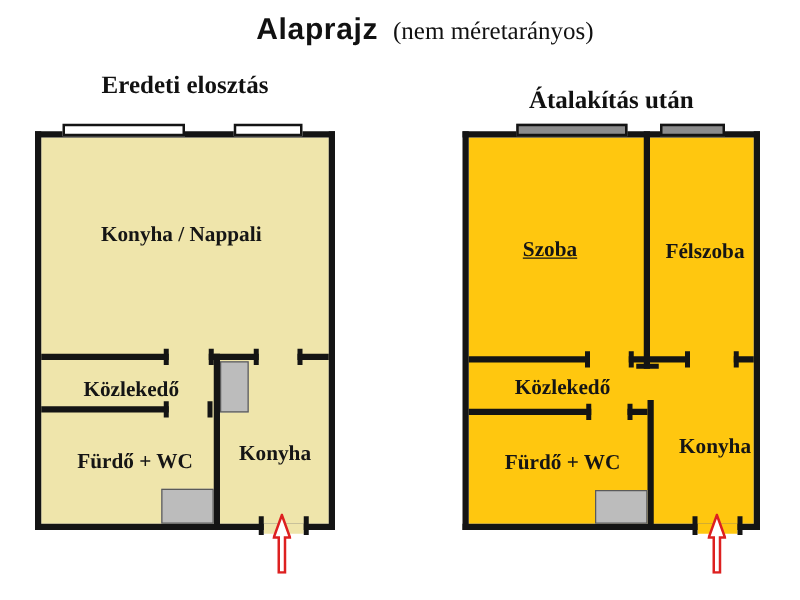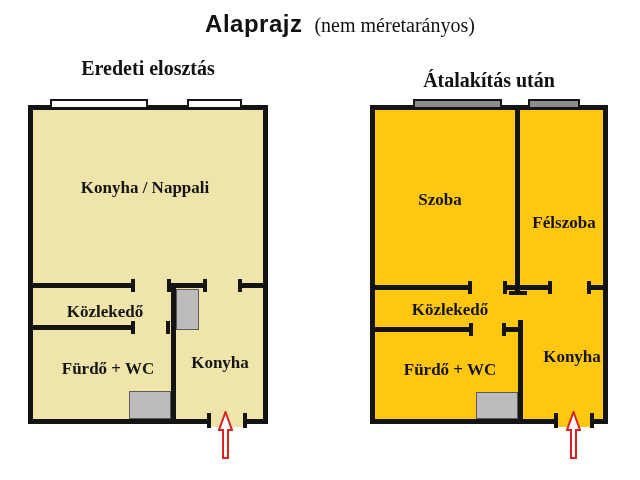--- a/index.html
+++ b/index.html
@@ -109,20 +109,20 @@
     <div class="jamb" style="left:502px;top:323px;width:4px;height:13px;"></div>
 
     <div class="wall" style="left:518px;top:320px;width:5px;height:104px;"></div>
 
     <div class="fixture" style="left:476px;top:392px;width:42px;height:27px;"></div>
 
     <svg class="arrow" style="left:566px;top:411px;" width="15" height="48" viewBox="0 0 15 48">
       <polygon points="7.5,1 14,19 10,19 10,47 5,47 5,19 1,19" fill="#ffffff" stroke="#dd2020" stroke-width="2"></polygon>
     </svg>
 
-    <div class="room-label" style="left:440px;top:200px;">Szoba</div>
-    <div class="room-label" style="left:564px;top:201px;margin-top:22px;">Félszoba</div>
+    <div class="room-label" style="left:440px;top:200px;text-decoration:underline;">Szoba</div>
+    <div class="room-label" style="left:564px;top:201px;">Félszoba</div>
     <div class="room-label" style="left:450px;top:310px;">Közlekedő</div>
     <div class="room-label" style="left:450px;top:370px;">Fürdő + WC</div>
     <div class="room-label" style="left:572px;top:357px;">Konyha</div>
   </div>
 
 </div>
 
 </body></html>

